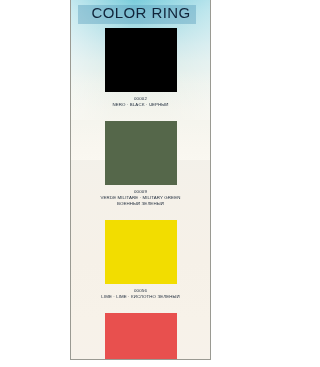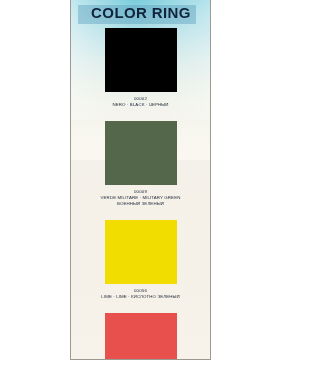--- a/index.html
+++ b/index.html
@@ -71,21 +71,20 @@
     position: relative;
     z-index: 2;
     width: 100%;
     height: 100%;
   }
 
   
   .header {
     position: relative;
     height: 28px;
-    font-weight: bold;
   }
   .header-band {
     position: absolute;
     left: 7px;
     top: 5px;
     width: 118px;
     height: 19px;
     background: rgba(86,154,186,0.42);
   }
   .header-title {

